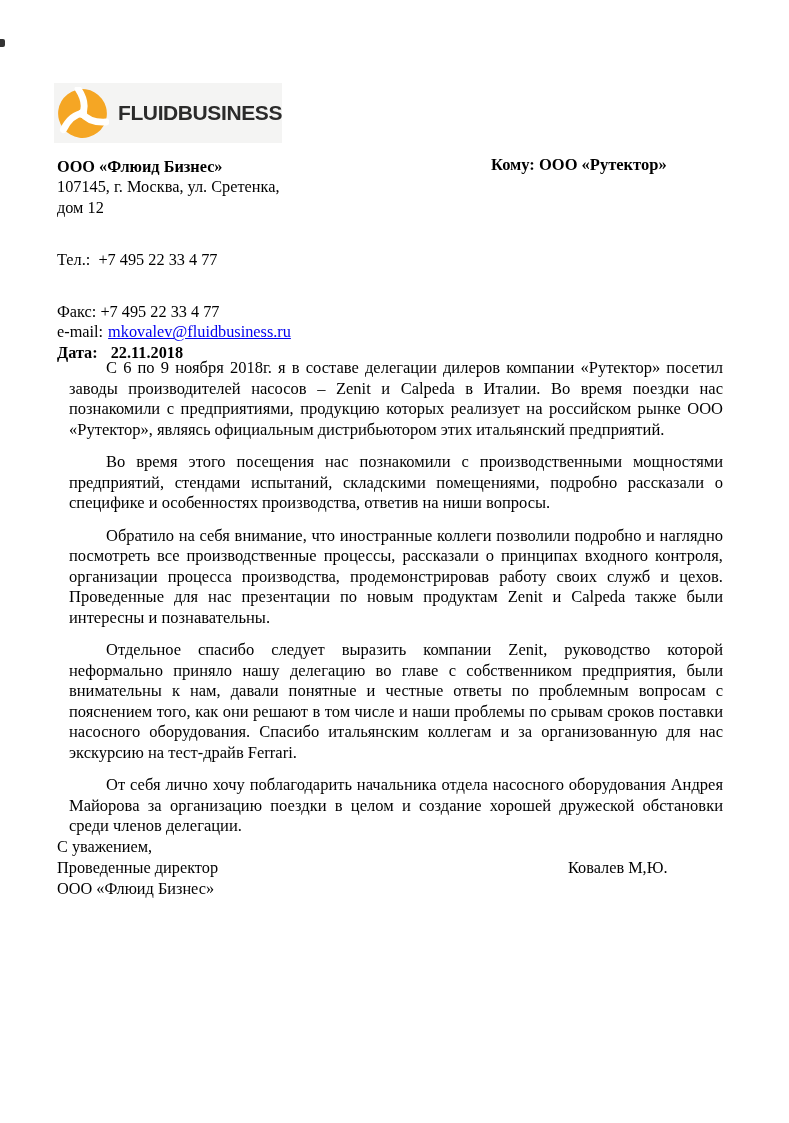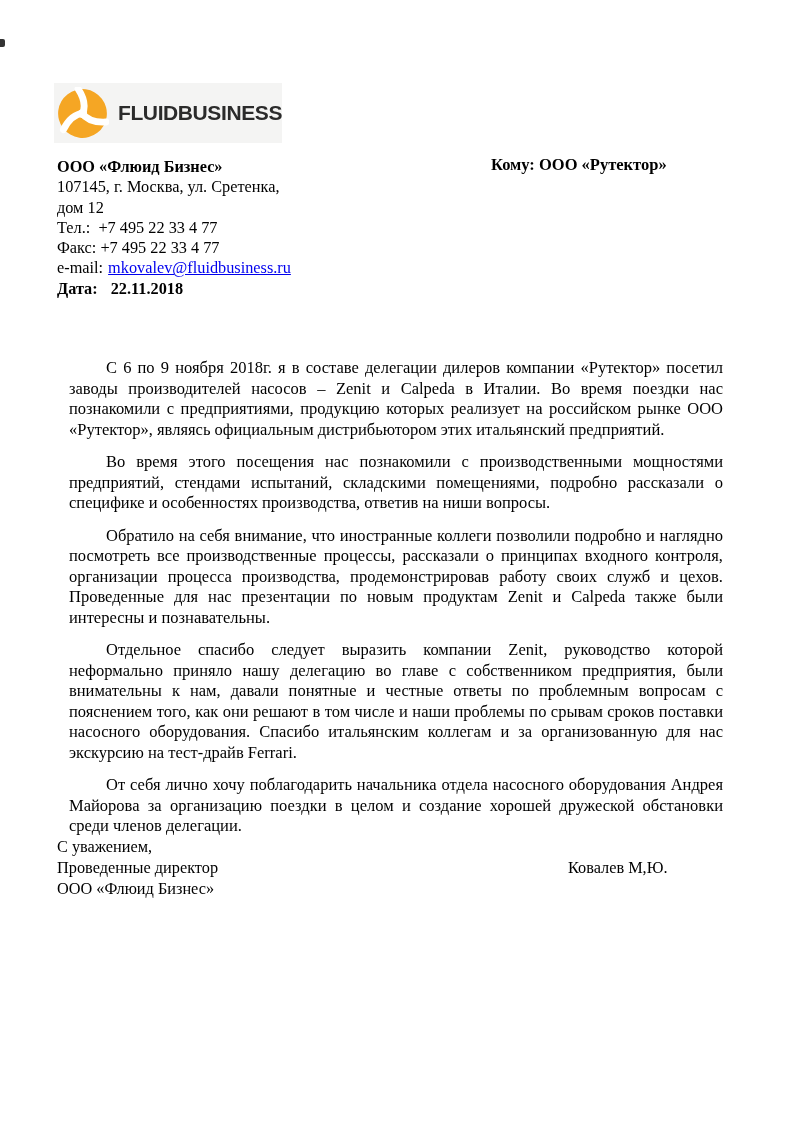--- a/index.html
+++ b/index.html
@@ -53,21 +53,21 @@
   }
   
   .sender {
     position: absolute;
     left: 57px; top: 157px;
     font-size: 16.3px;
     line-height: 20.3px;
     white-space: nowrap;
   }
   .bold { font-weight: bold; }
-  .pre { white-space: pre-wrap; }
+  .pre { white-space: pre-wrap; margin-top: 32px; }
   .email-label { margin-right: 5px; }
   .email-link { color: #0000ee; }
   .date-label { margin-right: 13px; }
   
   .letter-body {
     position: absolute;
     left: 57px; top: 346px;
     width: 678px;
     font-size: 16.5px;
     line-height: 20.5px;

